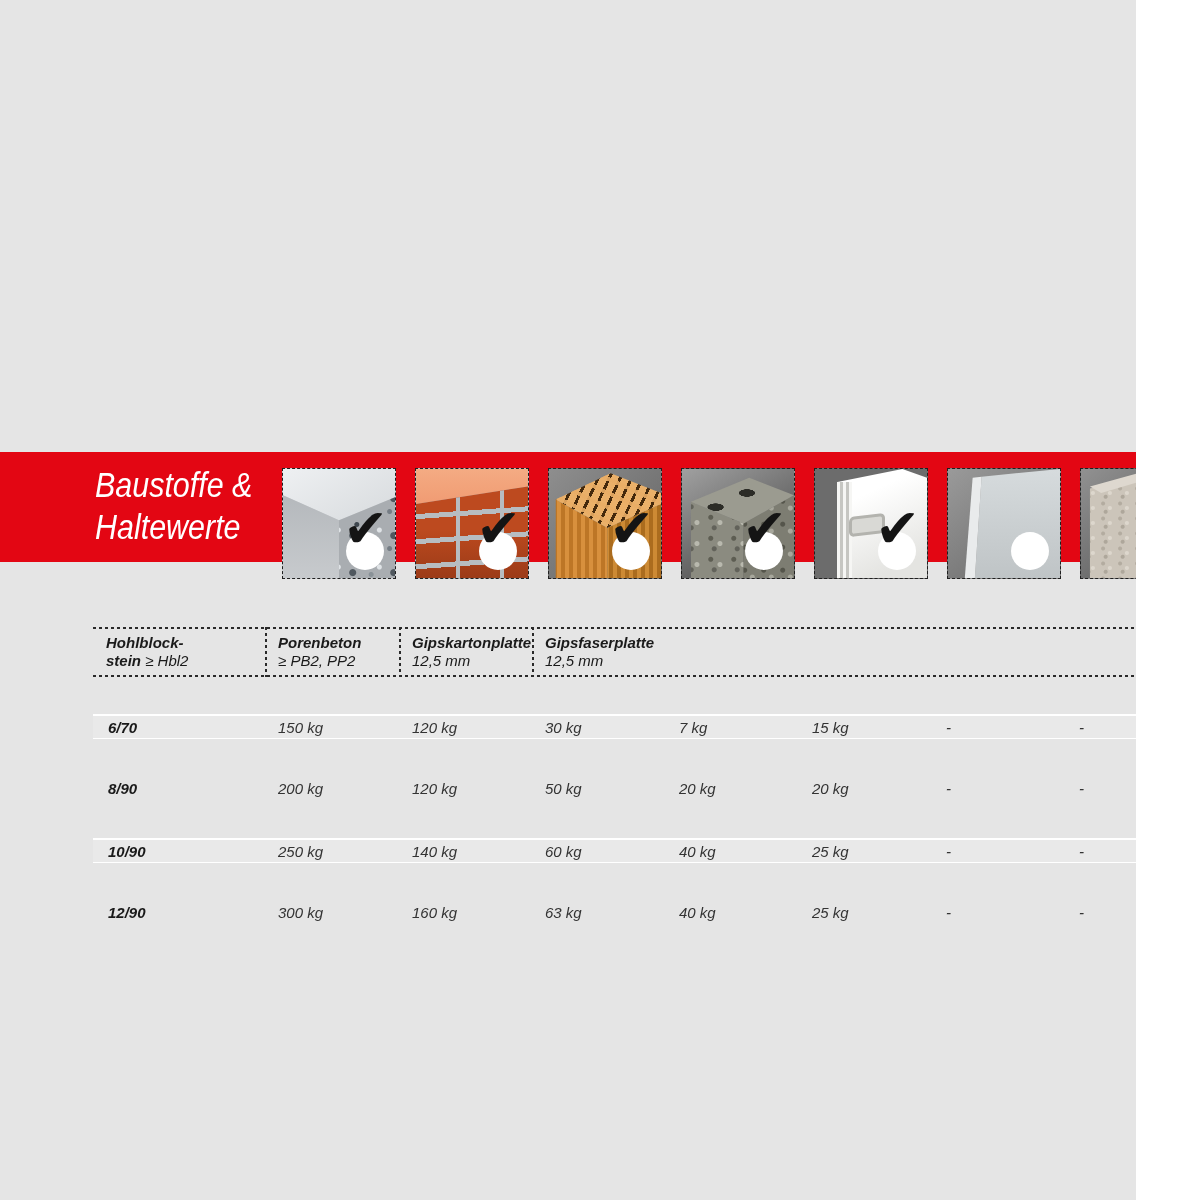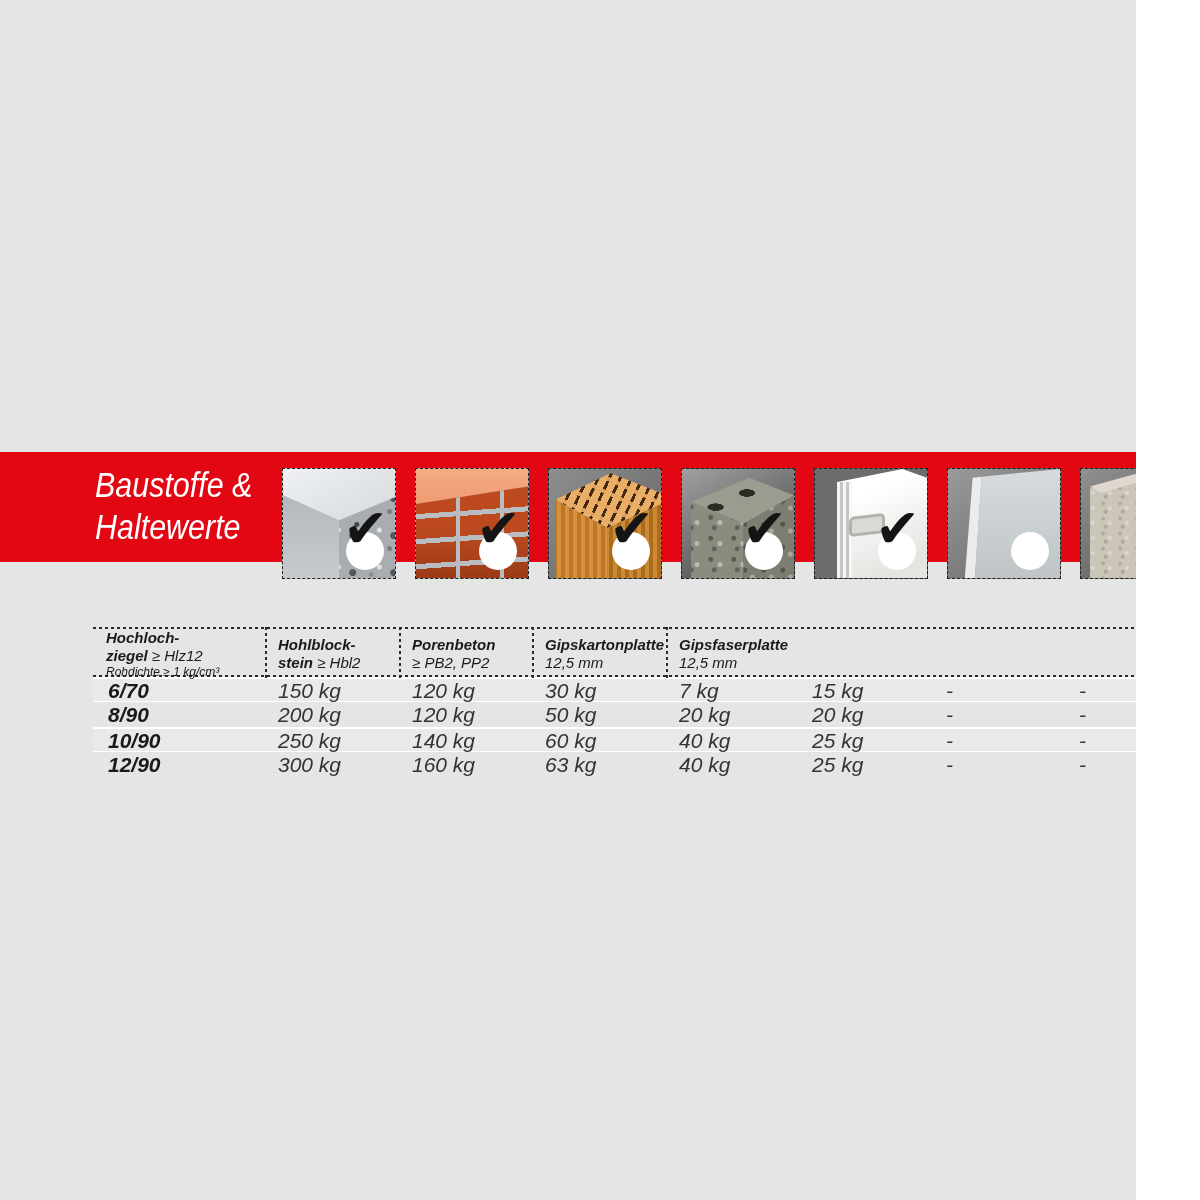--- a/index.html
+++ b/index.html
@@ -112,21 +112,21 @@
   .grid8{display:grid;grid-template-columns:172px 134px 133px 134px 133px 134px 133px 134px;}
   .header-row{height:46px;}
   .hcell{position:relative;display:flex;flex-direction:column;justify-content:center;
         padding-left:13px;box-sizing:border-box;font-size:15px;line-height:18px;color:#1a1a1a;}
   .hcell.first{padding-left:15px;}
   .hcell+.hcell::before{content:"";position:absolute;left:0;top:-2px;bottom:-2px;width:2px;
         background:repeating-linear-gradient(180deg,#2a2a2a 0 3px,transparent 3px 6px);}
   .hcell b{font-weight:700;}
   .hnote{font-size:12px;line-height:14px;color:#1a1a1a;}
   .hnote:empty,.hl:empty{display:none;}
-  .row{height:25px;align-items:center;font-size:21px;color:#333333;box-sizing:border-box;}
+  .row{height:25px;align-items:center;font-size:15px;color:#333333;box-sizing:border-box;margin-top:37px;}
   .row.shaded{background:#e9e9e9;border-top:2px solid #ffffff;border-bottom:1px solid #ffffff;}
   .cell{padding-left:13px;}
   .cell.size{padding-left:15px;font-weight:700;color:#1a1a1a;}
 </style>
 </head>
 <body>
 
 <div class="page">
 
   <div class="banner">
@@ -191,25 +191,20 @@
     <div class="face f-slab2"></div>
       <div class="face f-slab1"></div>
       <div class="face f-bevel"></div>
     <div class="badge"></div>
   </div>
 
   <div class="table">
     <div class="hline"></div>
 
     <div class="grid8 header-row">
-      <div class="hcell">
-        <div class="hl"><b>Hochloch-</b></div>
-        <div class="hl"><b>ziegel</b><span> ≥ Hlz12</span></div>
-        <div class="hnote">Rohdichte ≥ 1 kg/cm³</div>
-      </div>
       <div class="hcell">
         <div class="hl"><b>Hohlblock-</b></div>
         <div class="hl"><b>stein</b><span> ≥ Hbl2</span></div>
       </div>
       <div class="hcell">
         <div class="hl"><b>Porenbeton</b></div>
         <div class="hl"><span>≥ PB2, PP2</span></div>
       </div>
       <div class="hcell">
         <div class="hl"><b>Gipskartonplatte</b></div>

